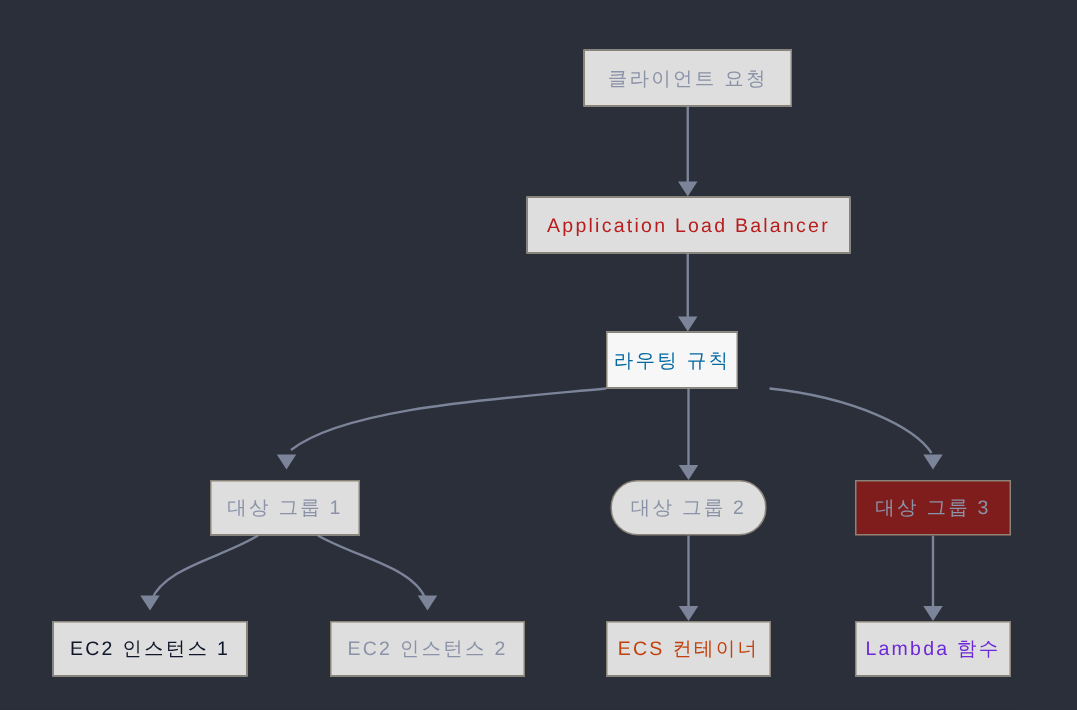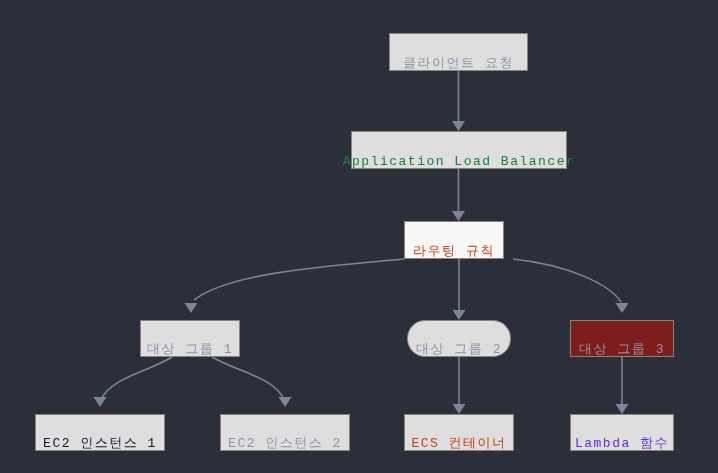--- a/index.html
+++ b/index.html
@@ -24,26 +24,26 @@
     left: 0;
     top: 0;
     width: 718px;
     height: 473px;
     pointer-events: none;
   }
   .node {
     position: absolute;
     box-sizing: border-box;
     display: flex;
-    align-items: flex-end;
+    align-items: center;
     justify-content: center;
     background: #dedede;
     border: 1px solid #8a8378;
     color: #8b93a8;
-    font-family: Liberation Mono, monospace;
+    font-family: Liberation Sans, sans-serif;
     font-size: 13px;
     letter-spacing: 1.5px;
     white-space: nowrap;
     line-height: 1;
   }
   .node.bright {
     background: #f7f7f7;
     border-color: #8a8378;
   }
   .node .lbl {
@@ -90,24 +90,24 @@
       </g>
       <g>
         <path d="M 622 357 L 622 407" fill="none" stroke="#7b8498" stroke-width="1.6"></path>
         <polygon points="615.5,404 628.5,404 622,414" fill="#7b8498"></polygon>
       </g>
     </svg>
   <div id="nodes">
       <div class="node" style="left: 389px; top: 33px; width: 139px; height: 38px; background: rgb(222, 222, 222); border-color: rgb(138, 131, 120); color: rgb(139, 147, 168);">
         <span class="lbl">클라이언트 요청</span>
       </div>
-      <div class="node" style="left: 351px; top: 131px; width: 216px; height: 38px; background: rgb(222, 222, 222); border-color: rgb(138, 131, 120); color: #15803d;">
+      <div class="node" style="left: 351px; top: 131px; width: 216px; height: 38px; background: rgb(222, 222, 222); border-color: rgb(138, 131, 120); color: #b91c1c;">
         <span class="lbl">Application Load Balancer</span>
       </div>
-      <div class="node bright" style="left: 404px; top: 221px; width: 100px; height: 38px; background: rgb(247, 247, 247); border-color: rgb(138, 131, 120); color: #c2410c;">
+      <div class="node bright" style="left: 404px; top: 221px; width: 88px; height: 38px; background: rgb(247, 247, 247); border-color: rgb(138, 131, 120); color: #0369a1;">
         <span class="lbl">라우팅 규칙</span>
       </div>
       <div class="node" style="left: 140px; top: 320px; width: 100px; height: 37px; background: rgb(222, 222, 222); border-color: rgb(138, 131, 120); color: rgb(139, 147, 168);">
         <span class="lbl">대상 그룹 1</span>
       </div>
       <div class="node" style="left: 407px; top: 320px; width: 104px; height: 37px; background: rgb(222, 222, 222); border-color: rgb(138, 131, 120); color: rgb(139, 147, 168); border-radius: 18px;">
         <span class="lbl">대상 그룹 2</span>
       </div>
       <div class="node" style="left: 570px; top: 320px; width: 104px; height: 37px; background: #7f1d1d; border-color: rgb(138, 131, 120); color: rgb(139, 147, 168);">
         <span class="lbl">대상 그룹 3</span>

